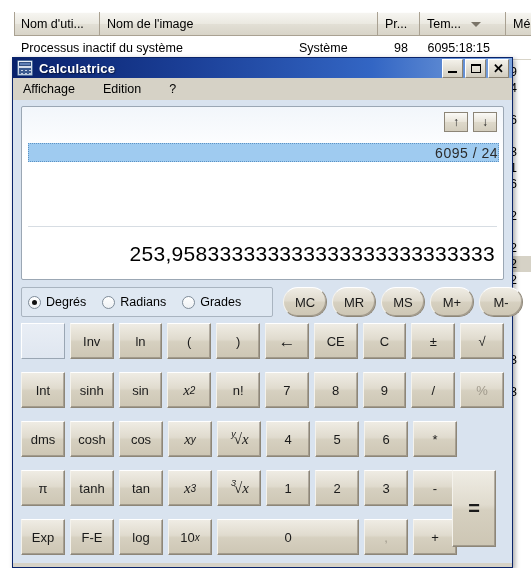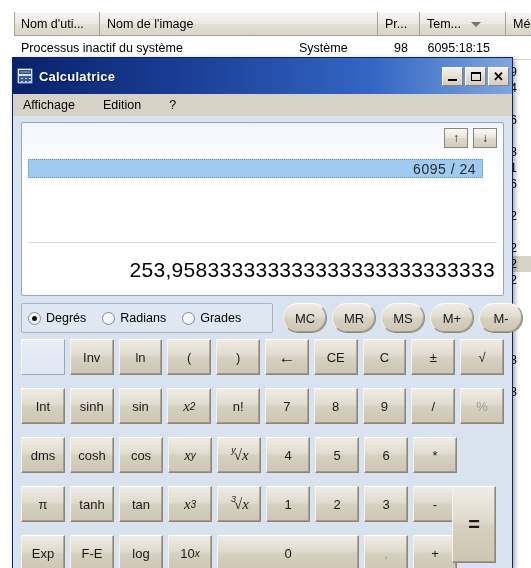--- a/index.html
+++ b/index.html
@@ -57,21 +57,21 @@
 
   
   .calc{
     position:absolute;left:12px;top:57px;width:501px;height:511px;
     background:#d6d2c6;
     border:1px solid #0a246a;
     box-sizing:border-box;
     box-shadow:2px 2px 5px rgba(0,0,0,.35);
   }
   .titlebar{
-    height:36px;width:100%;box-sizing:border-box;
+    height:20px;width:100%;box-sizing:border-box;
     background:linear-gradient(to right,#08216b 0%,#1b3f97 35%,#3366c4 72%,#7fa6de 100%);
     display:flex;align-items:center;padding:0 3px 0 4px;
     position:relative;
   }
   .title-icon{
     width:16px;height:16px;margin-right:6px;flex:none;position:relative;
     background:linear-gradient(to bottom,#e9eef6,#b9c7dd);
     border:1px solid #4a6a9a;border-radius:1px;box-sizing:border-box;
   }
   .title-icon:before{
@@ -129,26 +129,25 @@
   }
   .hist-btns{position:absolute;right:6px;top:5px;display:flex;gap:5px;z-index:3;}
   .hist-btn{
     width:24px;height:20px;box-sizing:border-box;
     background:linear-gradient(to bottom,#fbfaf7 0%,#e9e5da 48%,#ded9cb 52%,#d3cdbd 100%);
     border:1px solid #8c8577;
     display:flex;align-items:center;justify-content:center;
     font-size:12px;color:#1b1b1b;
   }
   .hist-row{
-    position:absolute;left:6px;top:36px;right:20px;height:19px;
+    position:absolute;left:6px;top:36px;right:4px;height:19px;
     background:#9fcbf0;
     border:1px dotted #5c93c4;
     box-sizing:border-box;
     display:flex;align-items:center;justify-content:flex-end;
-    padding-right:6px;
     font-size:14px;color:#2b2b2b;letter-spacing:.5px;
   }
   .hist-sep{
     position:absolute;left:6px;right:6px;bottom:52px;height:1px;background:#d7dde3;
   }
   .result{
     height:50px;display:flex;align-items:center;justify-content:flex-end;
     padding-right:8px;box-sizing:border-box;
     font-size:21px;color:#000;letter-spacing:.3px;
     white-space:nowrap;overflow:hidden;

